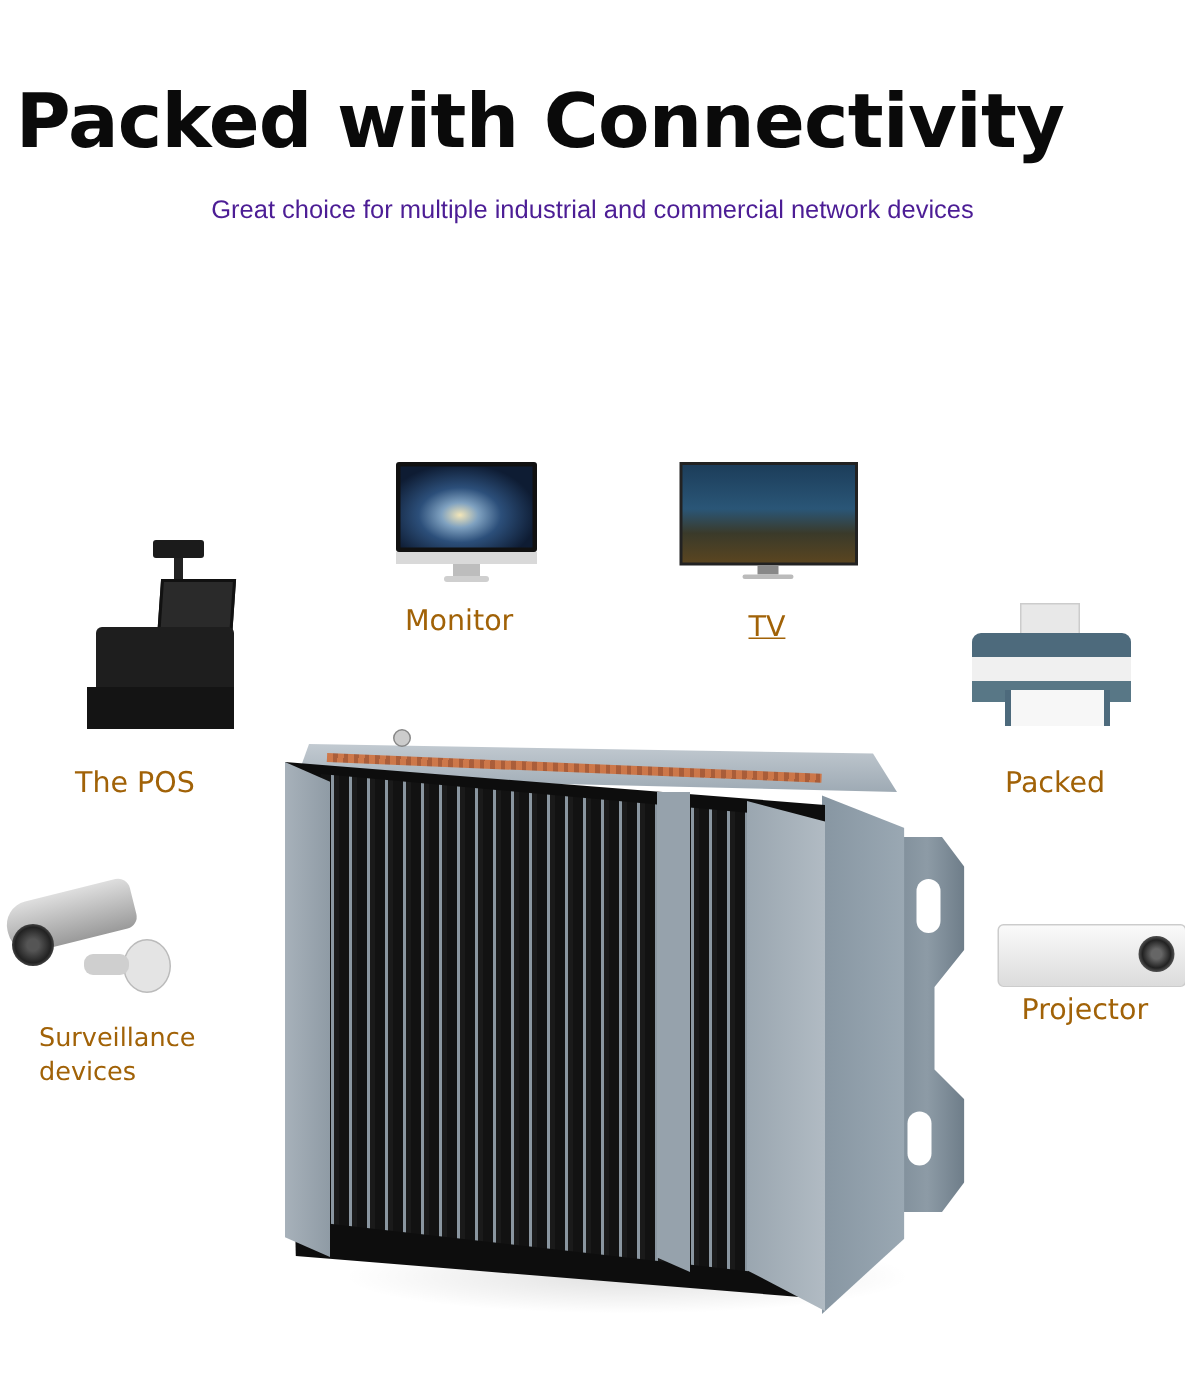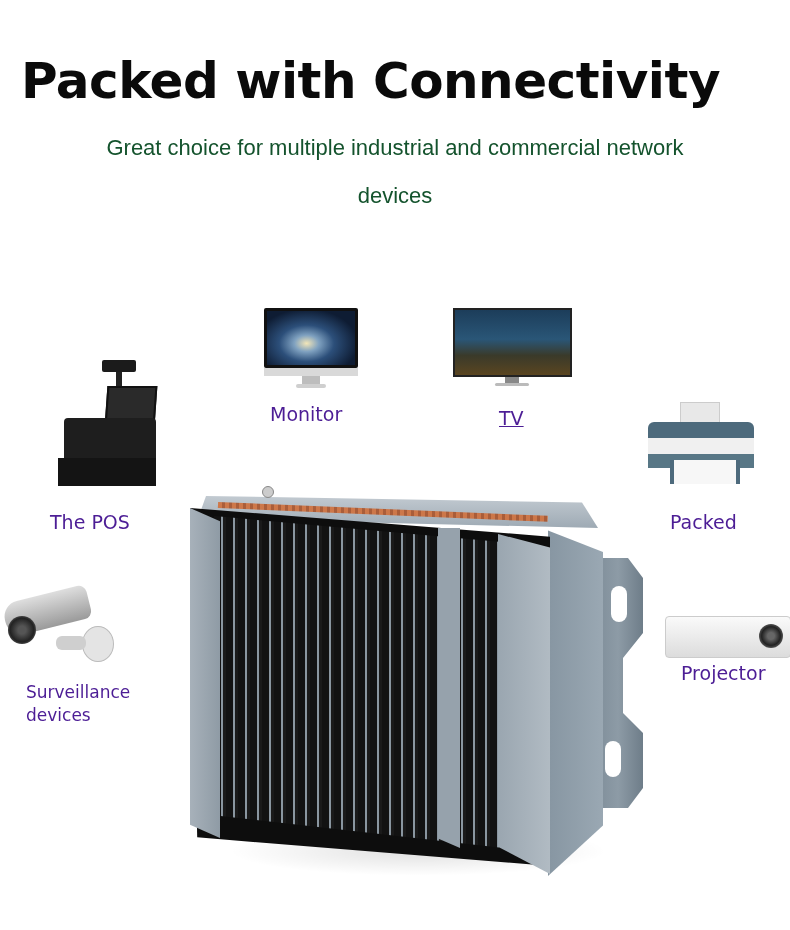--- a/index.html
+++ b/index.html
@@ -1,20 +1,20 @@
 <!DOCTYPE html>
 <html><head>
 <meta charset="utf-8">
 <style>
   html, body { margin:0; padding:0; background:#ffffff; }
   body { width:790px; height:930px; position:relative; overflow:hidden; font-family:"Liberation Sans", sans-serif; color:#111; }
   .abs { position:absolute; }
-  .title { left:0; width:720px; top:52px; text-align:right; font-family:"DejaVu Sans", sans-serif; font-weight:bold; font-size:50px; letter-spacing:-0.5px; color:#0a0a0a; }
-  .subtitle { left:90px; width:610px; top:124px; text-align:center; font-family:"Liberation Sans", sans-serif; font-size:22px; line-height:48px; color:#14532d; }
-  .label { font-family:"DejaVu Sans", sans-serif; font-size:19px; color:#4c1d95; }
+  .title { left:0; width:720px; top:52px; text-align:center; font-family:"DejaVu Sans", sans-serif; font-weight:bold; font-size:50px; letter-spacing:-0.5px; color:#0a0a0a; }
+  .subtitle { left:90px; width:610px; top:124px; text-align:center; font-family:"Liberation Sans", sans-serif; font-size:17px; line-height:32px; color:#4c1d95; }
+  .label { font-family:"DejaVu Sans", sans-serif; font-size:19px; color:#a16207; }
   .label.sm { font-size:17px; line-height:23px; }
 
   
   .monitor { left:264px; top:308px; width:94px; height:82px; }
   .monitor .screen { position:absolute; left:0; top:0; width:94px; height:60px; background:#111; border-radius:2px; }
   .monitor .inner { position:absolute; left:3px; top:3px; width:88px; height:54px; background:radial-gradient(ellipse at 45% 60%, #f3e6b8 0%, #7fa1c0 18%, #2c4f7a 40%, #0e1c33 75%); }
   .monitor .chin { position:absolute; left:0; top:60px; width:94px; height:8px; background:#d9d9d9; }
   .monitor .neck { position:absolute; left:38px; top:68px; width:18px; height:8px; background:#bdbdbd; }
   .monitor .foot { position:absolute; left:32px; top:76px; width:30px; height:4px; background:#cfcfcf; border-radius:2px; }
 

